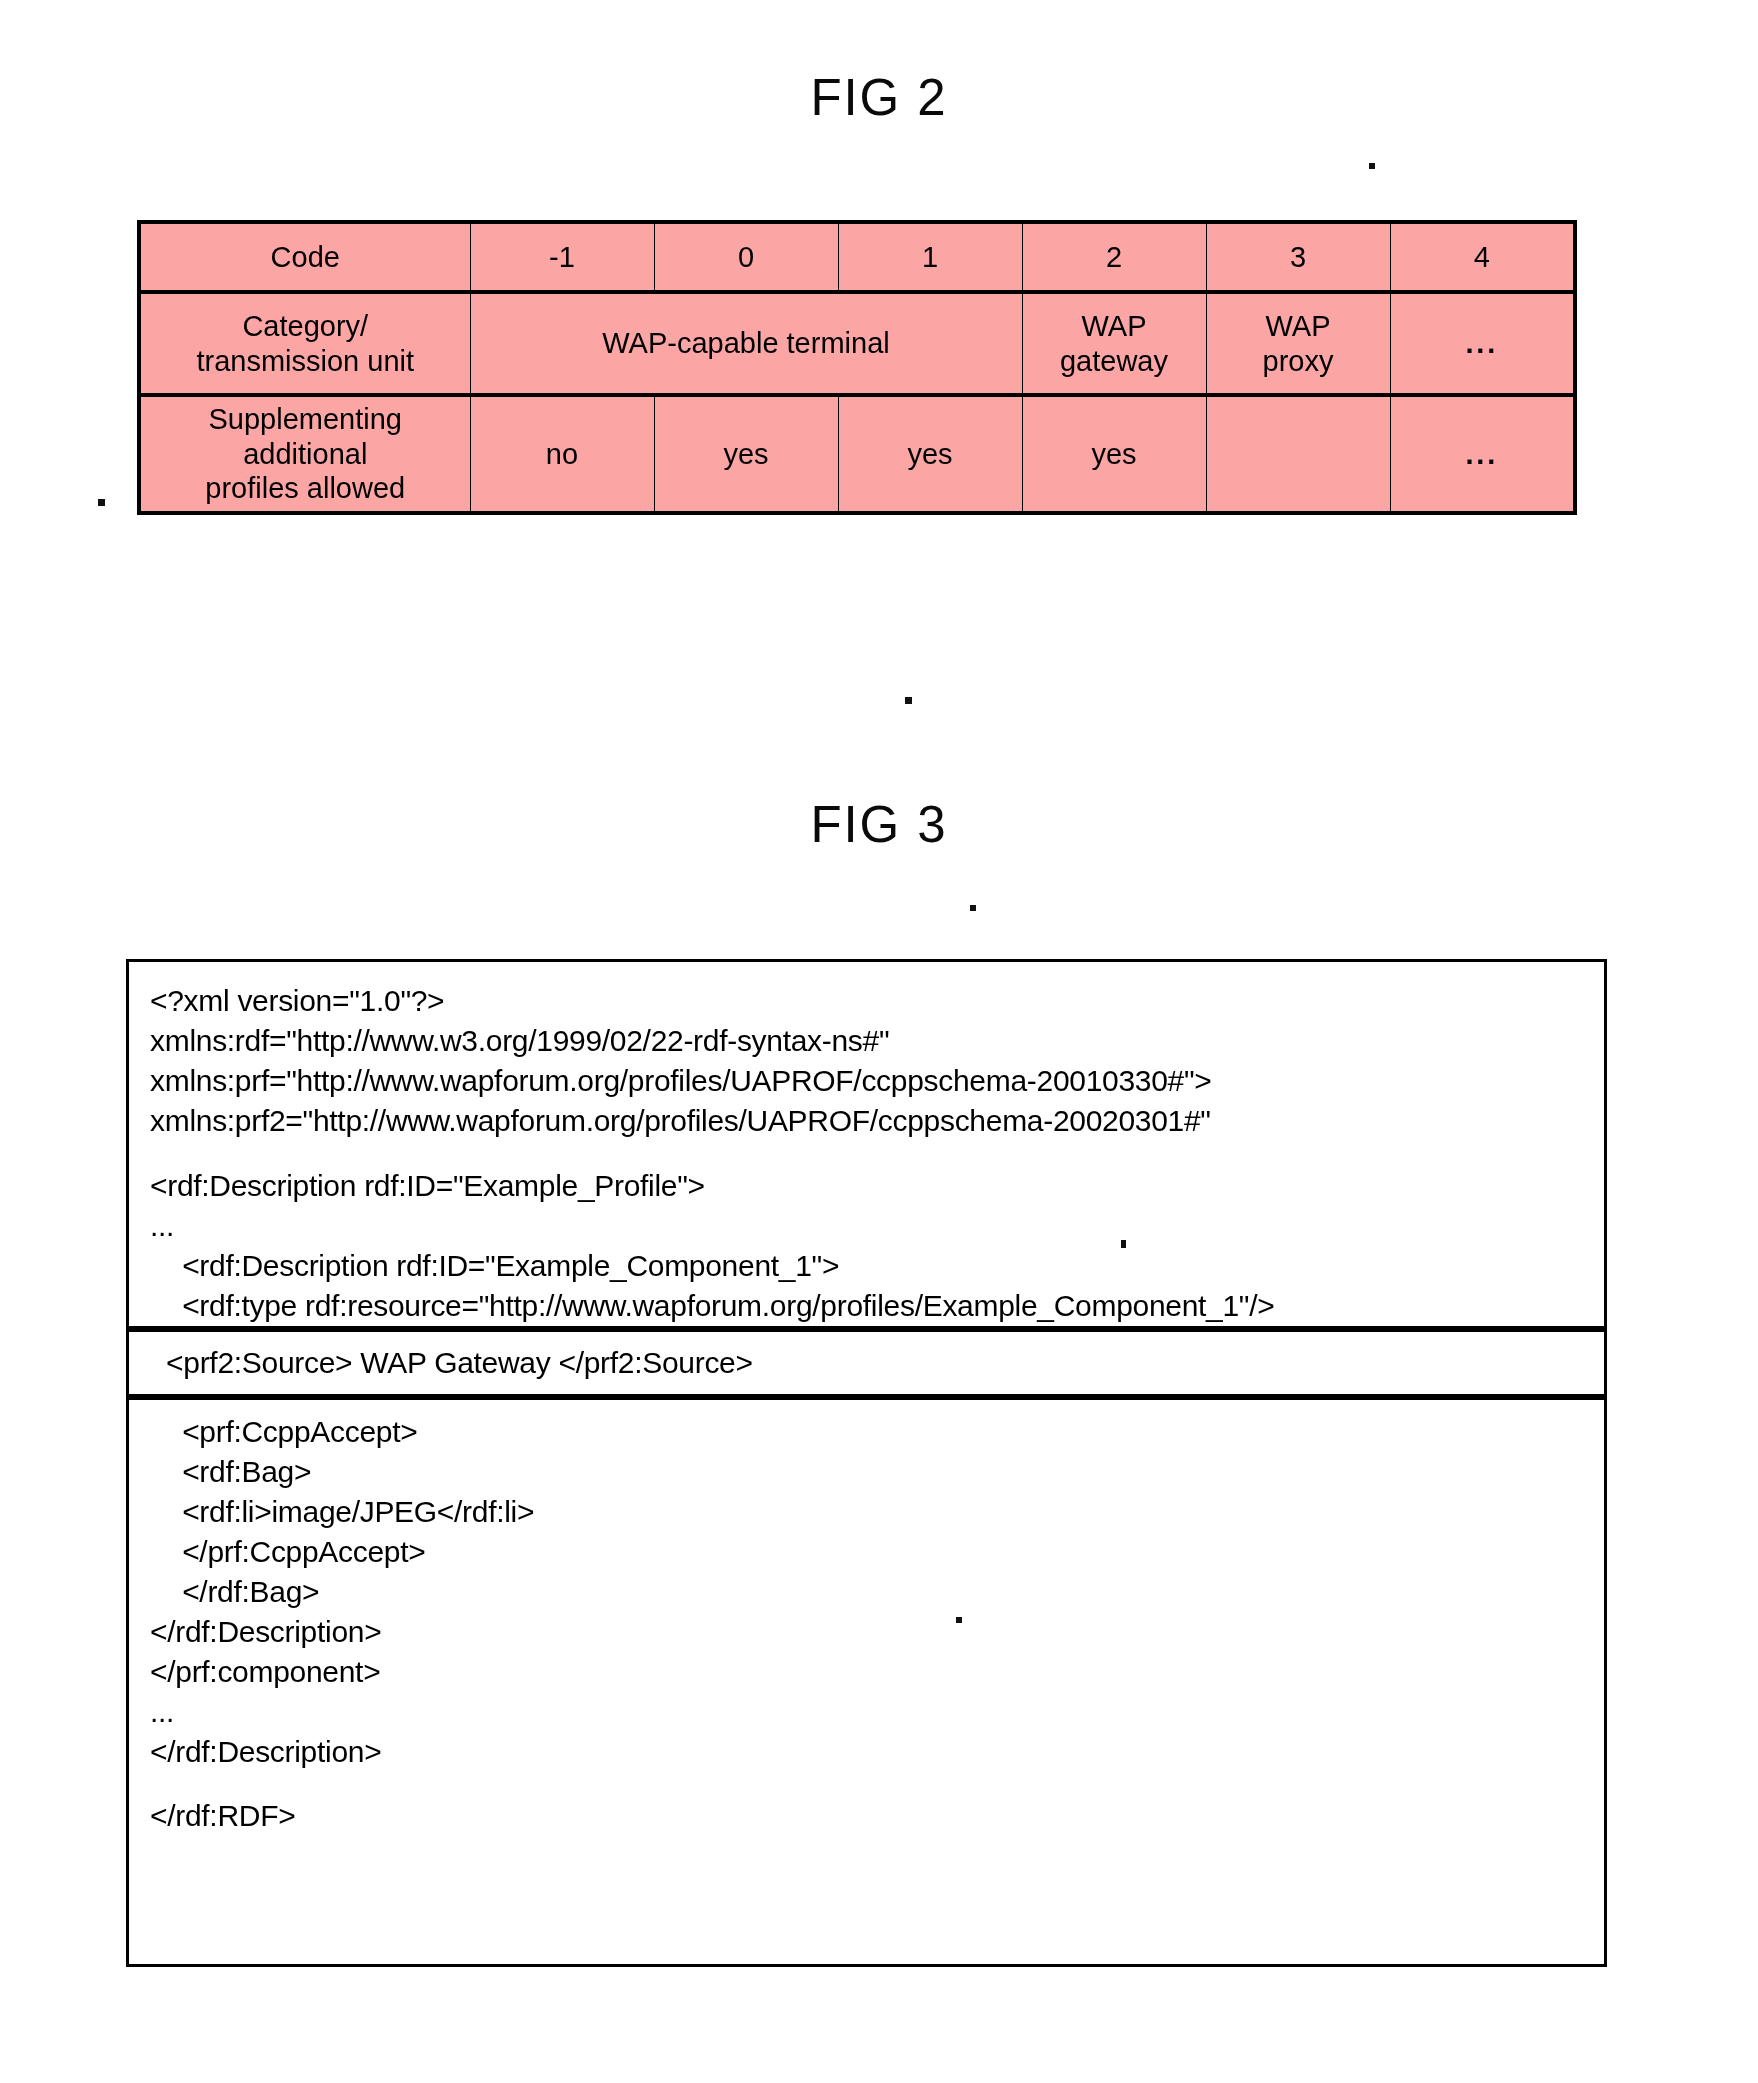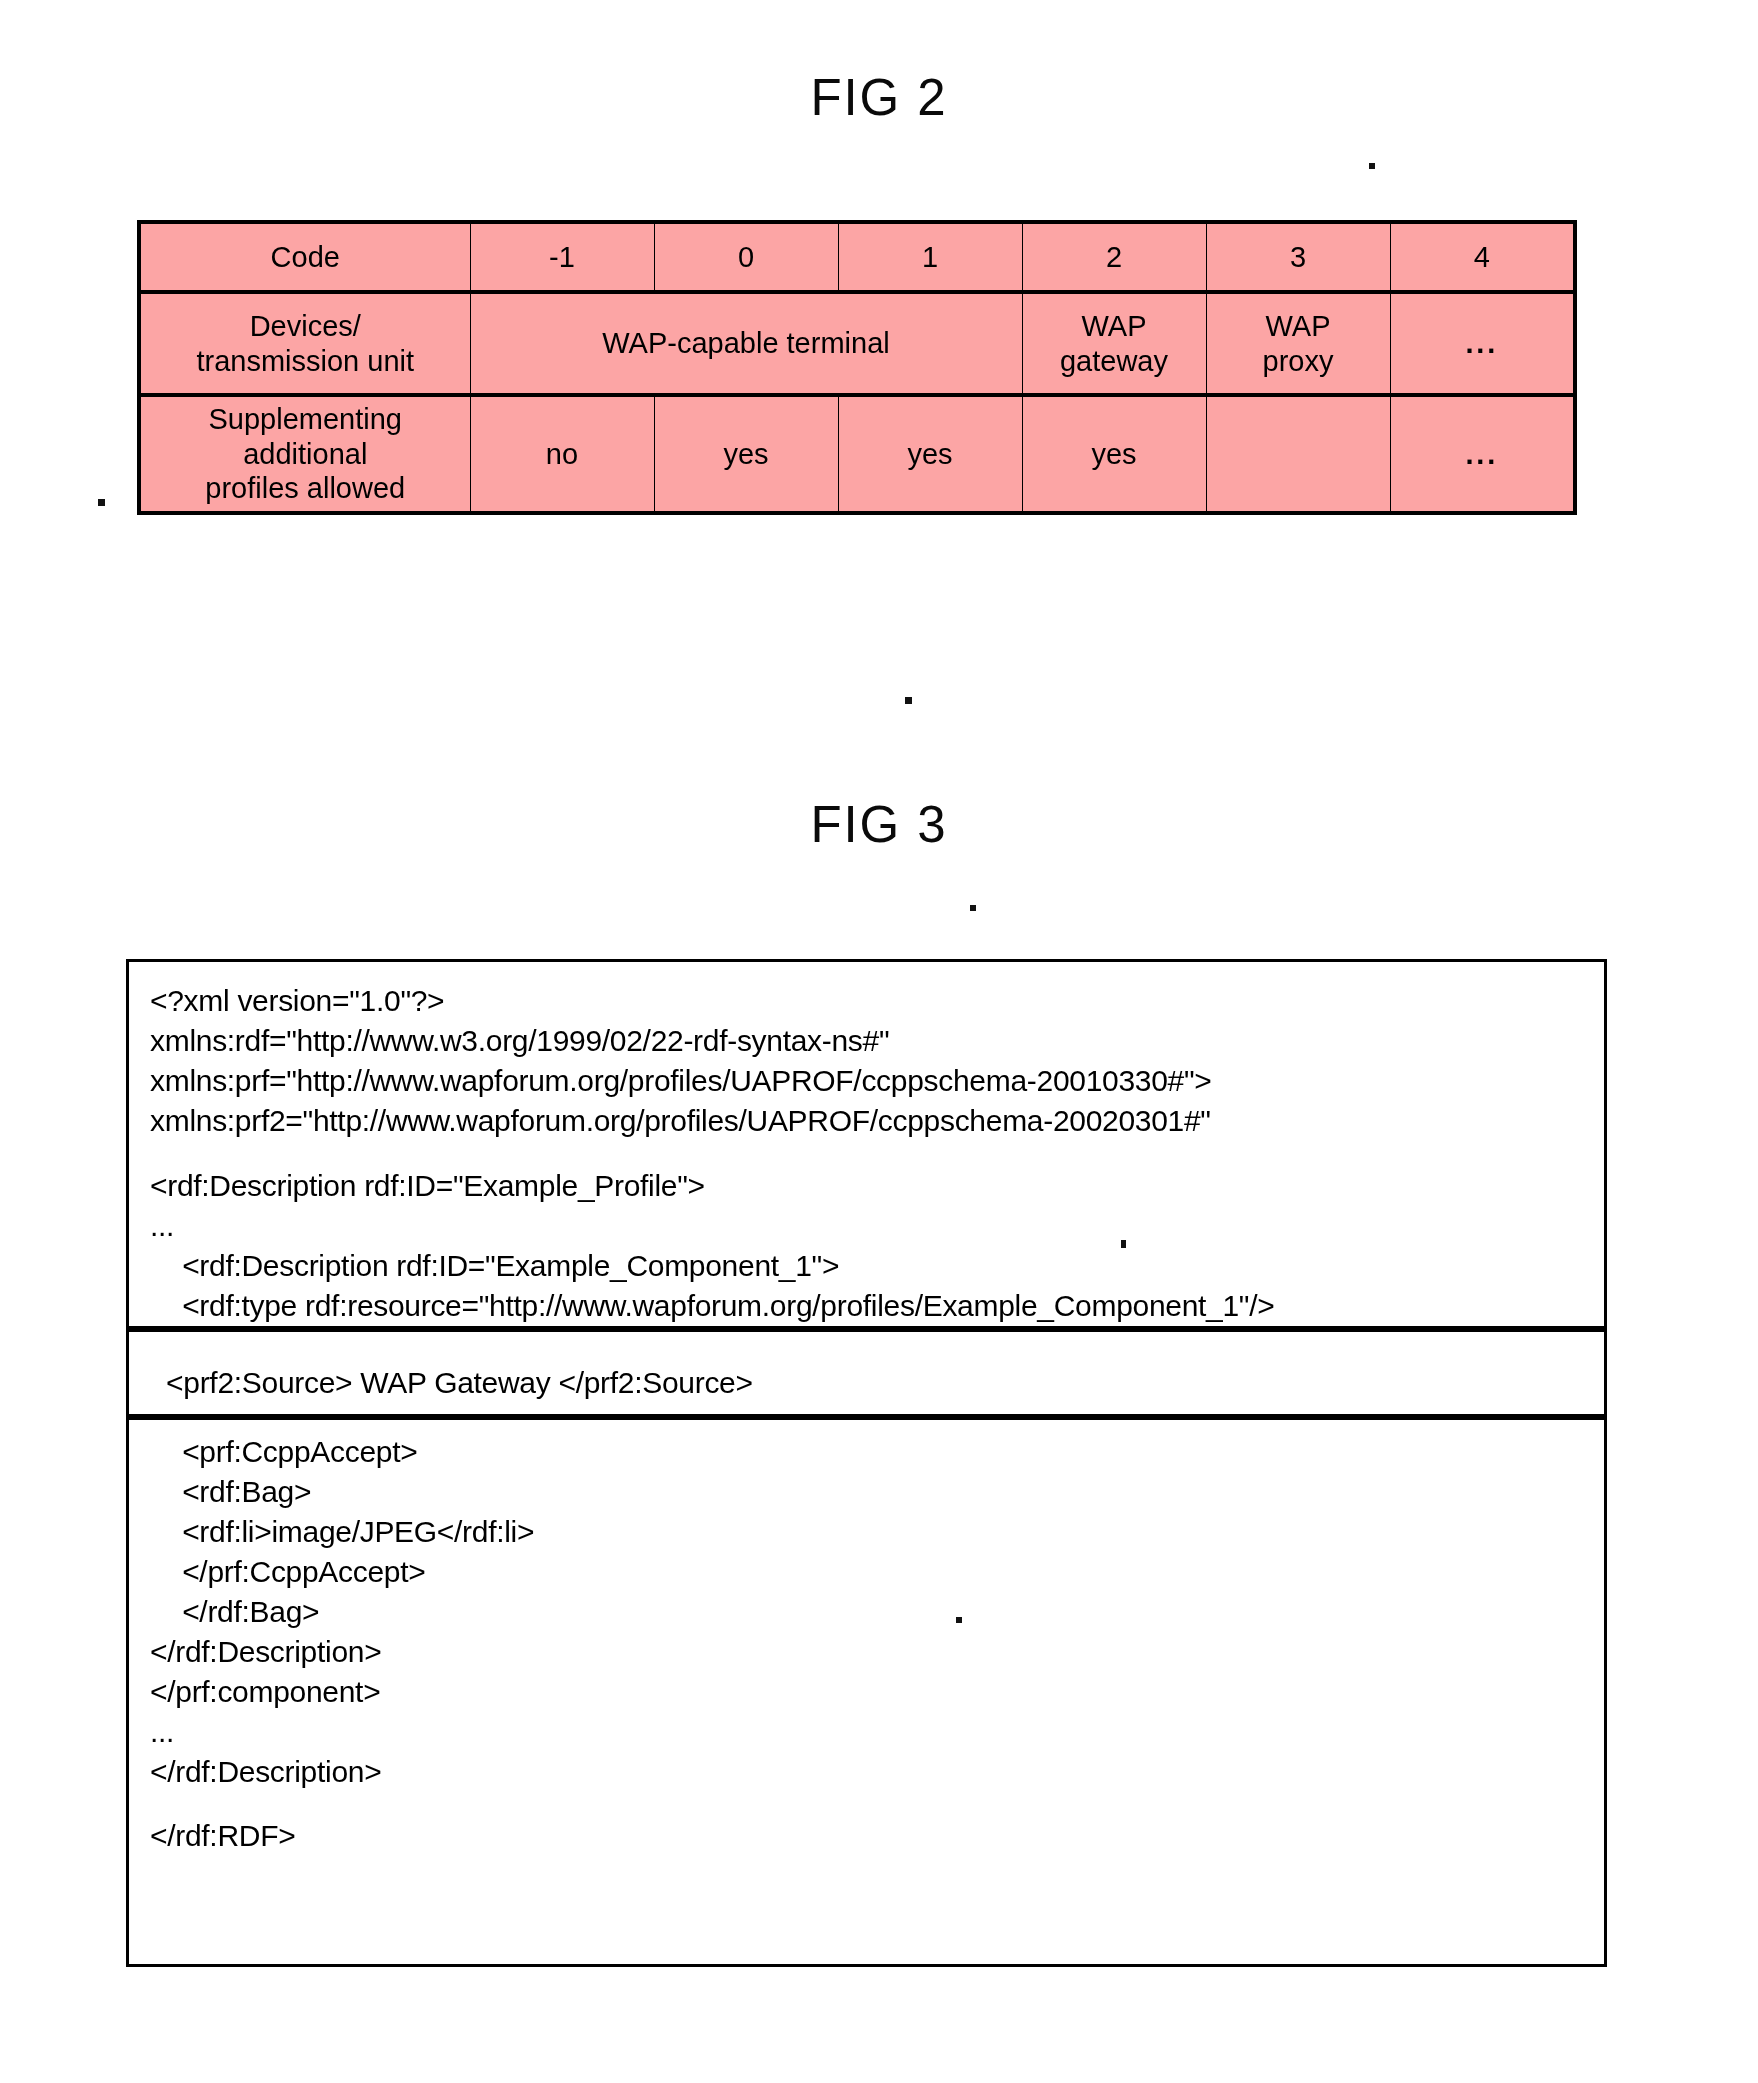--- a/index.html
+++ b/index.html
@@ -98,21 +98,21 @@
   #code-top { padding-top: 19px; }
   #code-bottom { padding-top: 11.4px; }
   .blank-line { height: 24.6px; }
   #highlight-band {
     border-top: 6.6px solid #000;
     border-bottom: 6.6px solid #000;
     padding: 10.4px 0 10.4px 21px;
     box-sizing: border-box;
     background: #fff;
   }
-  #highlight-band .code-line { font-size: 30px; line-height: 42px; margin-top: 20px; }
+  #highlight-band .code-line { font-size: 30px; line-height: 42px; }
 
   
   .speck { position: absolute; background: #111; }
 </style>
 </head>
 <body>
 
 <div class="fig-title" id="fig2-title">FIG 2</div>
 
 <div id="fig2-table-wrap">
@@ -133,21 +133,21 @@
         <td>-1</td>
         <td>0</td>
         <td>1</td>
         <td>2</td>
         <td>3</td>
         <td class="outer-r">4</td>
       </tr>
 
       <tr class="r-dev thick-bottom">
         <td class="outer-l">
-          <span>Devices/</span><br>
+          <span>Category/</span><br>
           <span>transmission unit</span>
         </td>
         <td colspan="3">WAP-capable terminal</td>
         <td>
           <span>WAP</span><br>
           <span>gateway</span>
         </td>
         <td>
           <span>WAP</span><br>
           <span>proxy</span>

